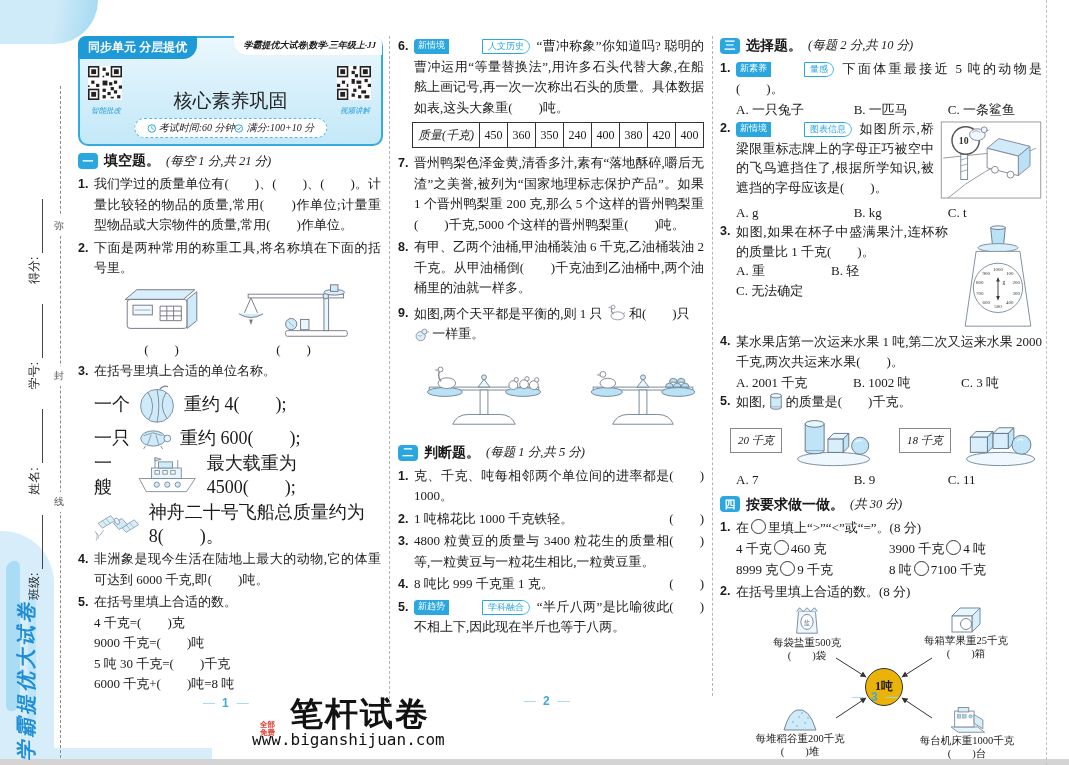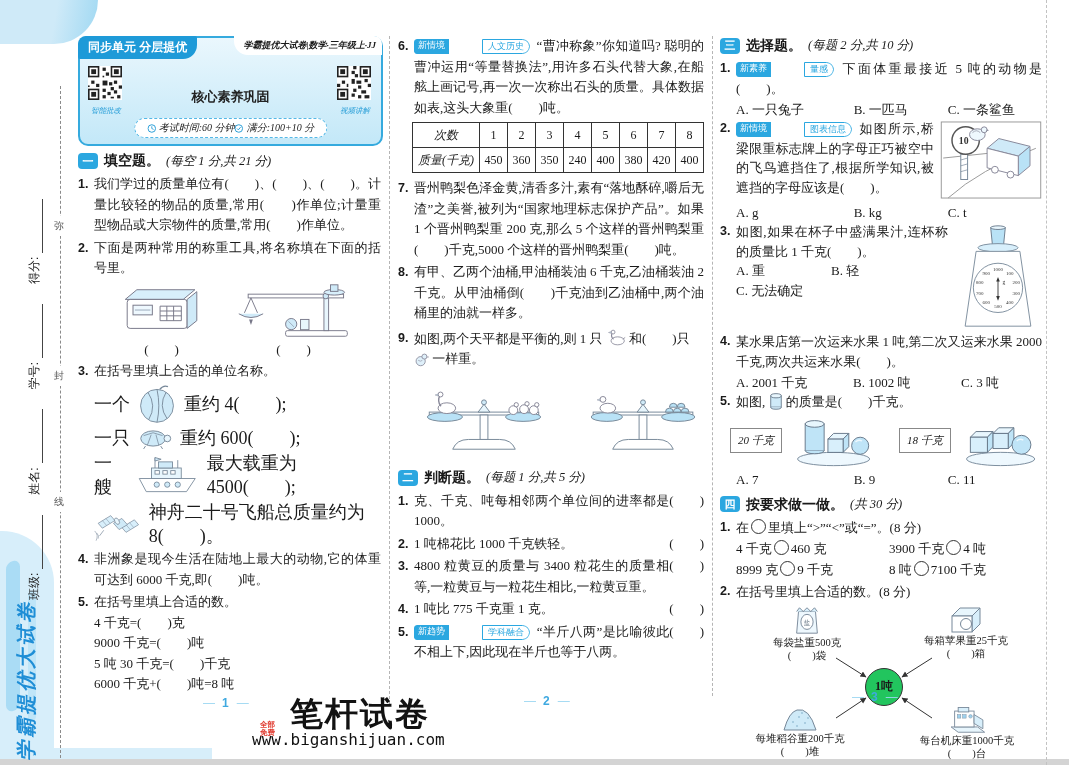--- a/index.html
+++ b/index.html
@@ -48,21 +48,21 @@
   .clearfix::after{content:"";display:block;clear:both;}
   
   .hdr{position:relative;width:301px;height:106px;background:linear-gradient(#eaf7fd,#c3e8f8);
     border:2px solid #35aade;border-radius:10px;margin-bottom:6px;}
   .hdr-tab{position:absolute;top:-2px;left:-2px;background:#1e9ad8;color:#fff;font-weight:bold;font-size:12px;
     padding:3px 10px;border-radius:8px 2px 14px 2px;font-family:"Liberation Sans",sans-serif;}
   .hdr-series{position:absolute;top:-2px;right:-1px;background:#fff;font-size:9px;font-weight:bold;
     padding:3px 6px 3px 10px;border-radius:0 8px 0 14px;font-style:italic;}
   .hdr-title{position:absolute;top:26px;left:0;right:0;text-align:center;font-size:16.5px;font-weight:bold;
     color:#1b82cc;font-family:"Liberation Sans",sans-serif;letter-spacing:1px;}
-  .hdr-sub{position:absolute;top:50px;left:0;right:0;text-align:center;font-size:13px;font-weight:bold;color:#222;
+  .hdr-sub{position:absolute;top:50px;left:0;right:0;text-align:center;font-size:19px;font-weight:normal;color:#222;
     font-family:"Liberation Sans",sans-serif;}
   .hdr-qr{position:absolute;top:28px;width:36px;text-align:center;}
   .hdr-qr.l{left:8px;} .hdr-qr.r{right:8px;}
   .hdr-qr .cap{font-size:7.5px;color:#2a9fd8;font-style:italic;margin-top:6px;}
   .hdr-info{position:absolute;bottom:6px;left:50%;transform:translateX(-50%);background:#fff;
     border:1.5px dashed #54b8e6;border-radius:14px;padding:2px 12px;font-size:10px;font-style:italic;
     display:flex;align-items:center;white-space:nowrap;}
   .hdr-info .ii{display:flex;align-items:center;gap:3px;}
   
   .figrow{display:flex;justify-content:center;gap:26px;margin:3px 0 2px 16px;}
@@ -79,21 +79,21 @@
   .cmp-grid{display:grid;grid-template-columns:1fr 1fr;padding-left:16px;font-size:13px;row-gap:2px;}
   .tbl{border-collapse:collapse;margin:4px 0 5px 14px;}
   .tbl td{border:1px solid #333;text-align:center;font-size:12px;padding:3.5px 0;width:27px;}
   .tbl td.h{width:66px;font-style:italic;}
   .traysrow{display:flex;align-items:center;gap:8px;padding-left:10px;margin:2px 0;}
   .wbox{border:1px solid #888;font-size:11px;padding:2px 7px;font-style:italic;white-space:nowrap;}
   
   .dz{position:relative;width:300px;height:166px;margin:2px 0 0 14px;}
   .dz-item{position:absolute;text-align:center;font-size:10.5px;line-height:13px;}
   .dz-c{position:absolute;left:131px;top:64px;width:36px;height:36px;border:1.2px solid #333;border-radius:50%;
-    display:flex;align-items:center;justify-content:center;font-size:12px;font-weight:bold;background:#22c55e;}
+    display:flex;align-items:center;justify-content:center;font-size:12px;font-weight:bold;background:#eab308;}
   .dz-arrows{position:absolute;left:0;top:0;}
   
   .pagenum{position:absolute;font-size:12px;color:#3fa9e0;font-family:"Liberation Sans",sans-serif;}
   .pagenum .pd{color:#9bd7f2;letter-spacing:-1px;}
   .pagenum b{margin:0 8px;font-weight:bold;}
   .wm{position:absolute;left:252px;top:697px;}
   .wm-name{font-family:"Liberation Sans",sans-serif;font-weight:bold;font-size:33px;color:#121212;
     letter-spacing:2px;margin-left:38px;line-height:34px;}
   .wm-url{font-family:"DejaVu Sans Mono",monospace;font-size:16px;color:#111;line-height:17px;}
   .wm-free{position:absolute;left:8px;top:24px;color:#e03a2f;font-size:7.5px;font-weight:bold;width:16px;line-height:8px;}
@@ -365,31 +365,20 @@
     <div class="q">
       <span class="qno">6.</span>
       <span class="tag">
           <span class="t1">新情境</span>
           <span class="t2">人文历史</span>
         </span>
       <span>“曹冲称象”你知道吗? 聪明的曹冲运用“等量替换法”,用许多石头代替大象,在船舷上画记号,再一次一次称出石头的质量。具体数据如表,这头大象重(　　)吨。</span>
     </div>
     <table class="tbl">
       <tbody>
-          <tr>
-        <td class="h">次数</td>
-        <td>1</td>
-            <td>2</td>
-        <td>3</td>
-            <td>4</td>
-        <td>5</td>
-            <td>6</td>
-        <td>7</td>
-            <td>8</td>
-      </tr>
       <tr>
         <td class="h">质量(千克)</td>
         <td>450</td>
             <td>360</td>
         <td>350</td>
             <td>240</td>
         <td>400</td>
             <td>380</td>
         <td>420</td>
             <td>400</td>
@@ -491,21 +480,21 @@
       <span>1 吨棉花比 1000 千克铁轻。</span>
     </div>
     <div class="q tf clearfix">
       <span class="qno">3.</span>
       <span class="br">(　　)</span>
       <span>4800 粒黄豆的质量与 3400 粒花生的质量相等,一粒黄豆与一粒花生相比,一粒黄豆重。</span>
     </div>
     <div class="q tf clearfix">
       <span class="qno">4.</span>
       <span class="br">(　　)</span>
-      <span>1 吨比 775 千克重 1 克。</span>
+      <span>8 吨比 999 千克重 1 克。</span>
     </div>
     <div class="q tf clearfix">
       <span class="qno">5.</span>
       <span class="br">(　　)</span>
       <span class="tag">
           <span class="t1">新趋势</span>
           <span class="t2">学科融合</span>
         </span>
       <span>“半斤八两”是比喻彼此不相上下,因此现在半斤也等于八两。</span>
     </div>

